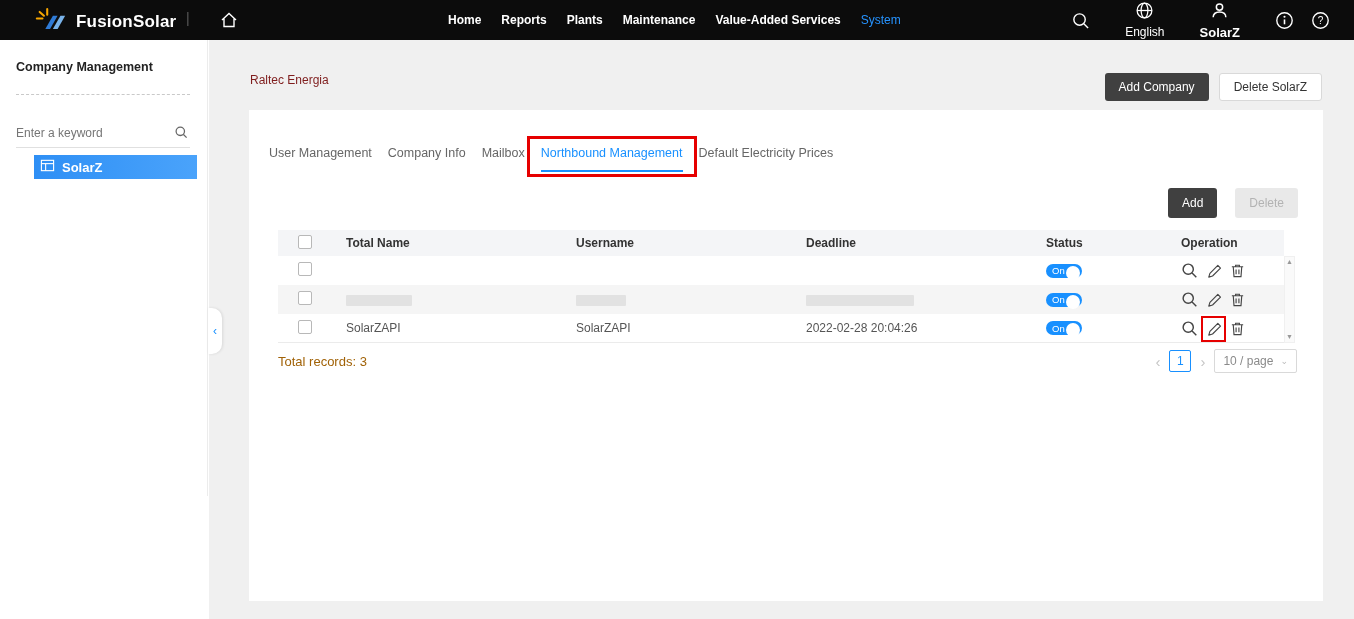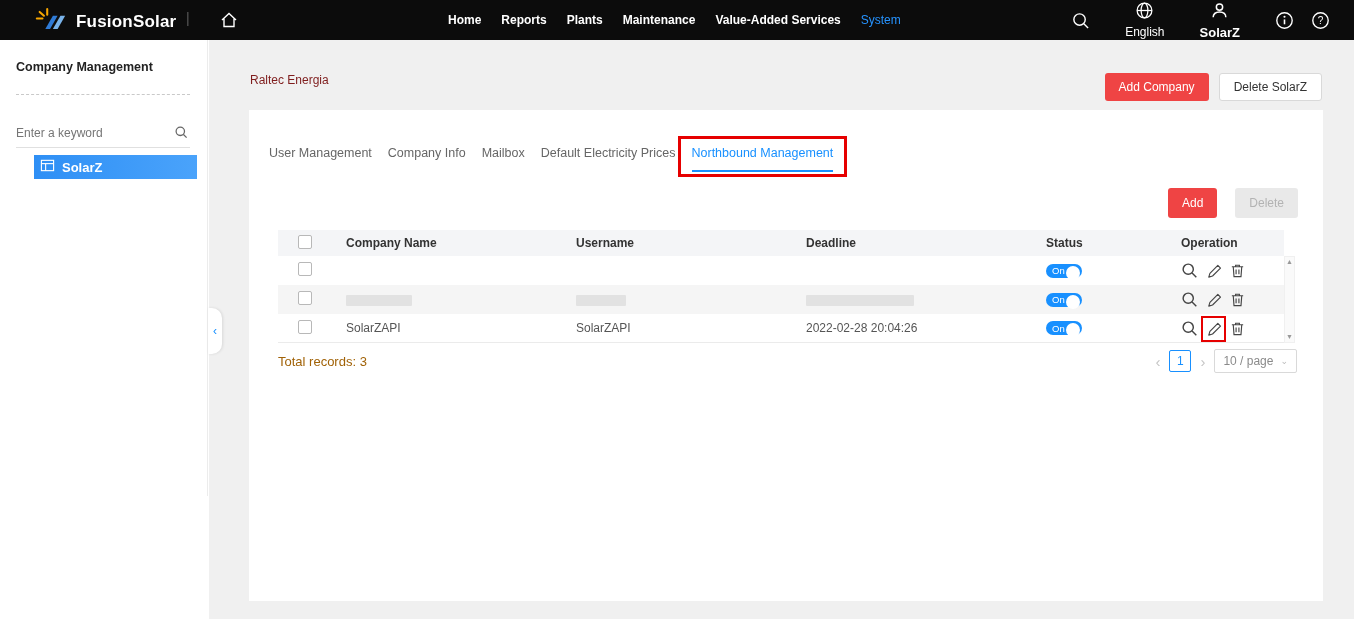--- a/index.html
+++ b/index.html
@@ -34,21 +34,21 @@
   .tree-item { position:absolute; left:34px; top:115px; width:163px; height:24px; background:linear-gradient(90deg,#2e8ff5,#4aa3fb); display:flex; align-items:center; gap:7px; padding-left:6px; color:#fff; cursor:pointer; }
   .tree-item svg { width:15px; height:15px; }
   .tree-label { font-size:13px; font-weight:bold; }
   .collapse-tab { position:absolute; left:208px; top:308px; width:14px; height:46px; background:#fff; border-radius:0 10px 10px 0; box-shadow:1px 0 3px rgba(0,0,0,.10); display:flex; align-items:center; justify-content:center; color:#1890ff; font-size:12px; cursor:pointer; z-index:25; }
 
   
   .main { position:absolute; left:209px; top:40px; width:1145px; height:579px; background:#f0f0f0; }
   .crumb { position:absolute; left:41px; top:33px; font-size:12px; color:#7f1d1d; }
   .top-actions { position:absolute; right:32px; top:33px; display:flex; gap:10px; }
   .btn { height:28px; border-radius:3px; font-size:12px; display:inline-flex; align-items:center; justify-content:center; padding:0 14px; cursor:pointer; white-space:nowrap; font-family:"Liberation Sans",sans-serif; }
-  .btn-primary { background:#ef4444; color:#fff; border:none; }
+  .btn-primary { background:#404040; color:#fff; border:none; }
   .btn-ghost { background:#fff; color:#333; border:1px solid #d9d9d9; }
   .btn-disabled { background:#e9e9e9; color:#b3b3b3; border:none; cursor:default; }
 
   .card { position:absolute; left:40px; top:70px; width:1074px; height:491px; background:#fff; }
 
   
   .tabs { position:absolute; left:20px; top:36px; display:flex; gap:16px; }
   .tab { font-size:12.5px; color:#666; padding-bottom:10px; cursor:pointer; white-space:nowrap; }
   .tab.active { color:#1890ff; border-bottom:2px solid #1890ff; position:relative; }
   .annotation-box { position:absolute; left:-14px; right:-14px; top:-10px; bottom:-7px; border:3px solid #e60000; pointer-events:none; }
@@ -199,36 +199,36 @@
     <button class="btn btn-primary">Add Company</button>
     <button class="btn btn-ghost">Delete SolarZ</button>
   </div>
 
   <div class="card">
 
     <div class="tabs">
       <span class="tab">User Management</span>
       <span class="tab">Company Info</span>
       <span class="tab">Mailbox</span>
-      <span class="tab">Default Electricity Prices</span>
       <span class="tab active">
         <span>Northbound Management</span>
         <span class="annotation-box"></span>
       </span>
+      <span class="tab">Default Electricity Prices</span>
     </div>
 
     <div class="card-actions">
       <button class="btn btn-primary">Add</button>
       <button class="btn btn-disabled">Delete</button>
     </div>
 
     <div class="table">
       <div class="grid thead">
         <div class="cb-cell"><span class="checkbox"></span></div>
-        <div class="cell">Company Name</div>
+        <div class="cell">Total Name</div>
         <div class="cell">Username</div>
         <div class="cell">Deadline</div>
         <div class="cell">Status</div>
         <div class="cell">Operation</div>
       </div>
 
       <div class="grid trow">
         <div class="cb-cell"><span class="checkbox"></span></div>
         <div class="cell"><span></span></div>
         <div class="cell"><span></span></div>

